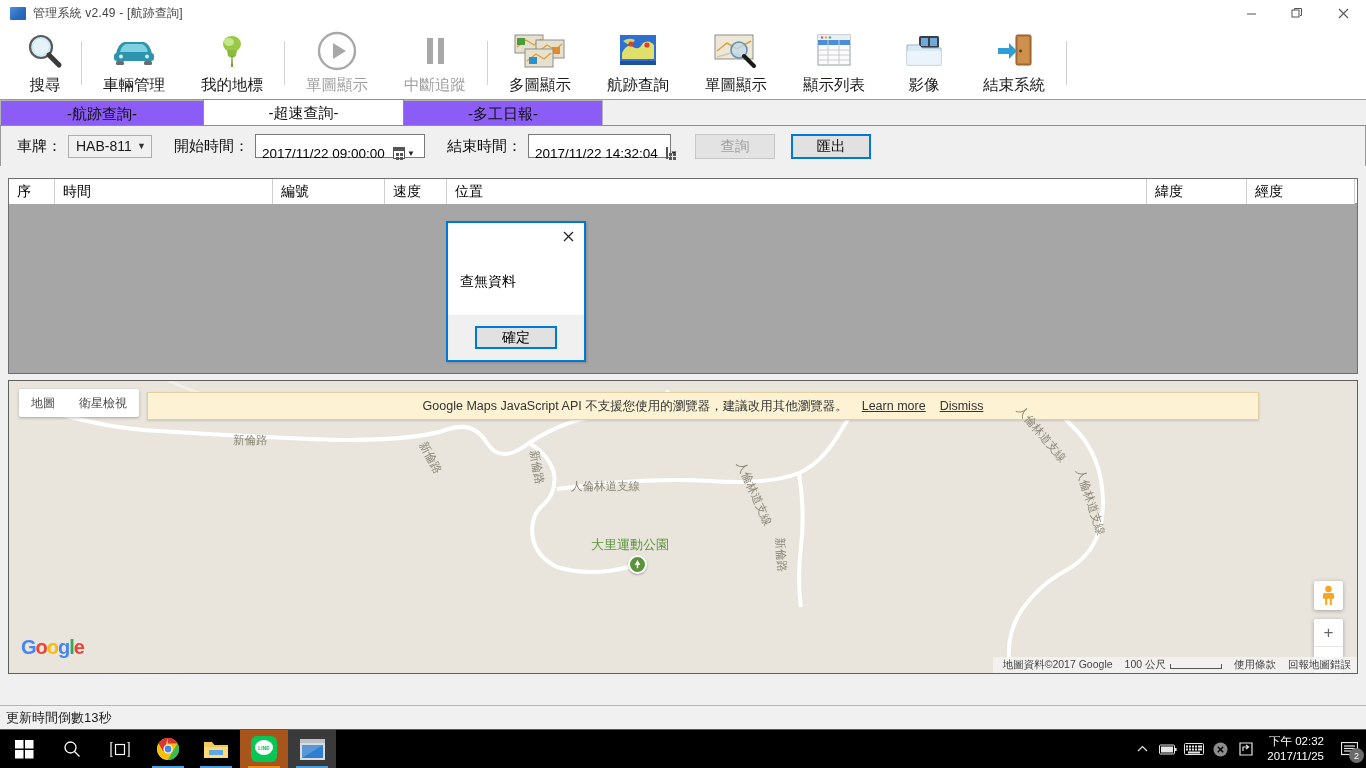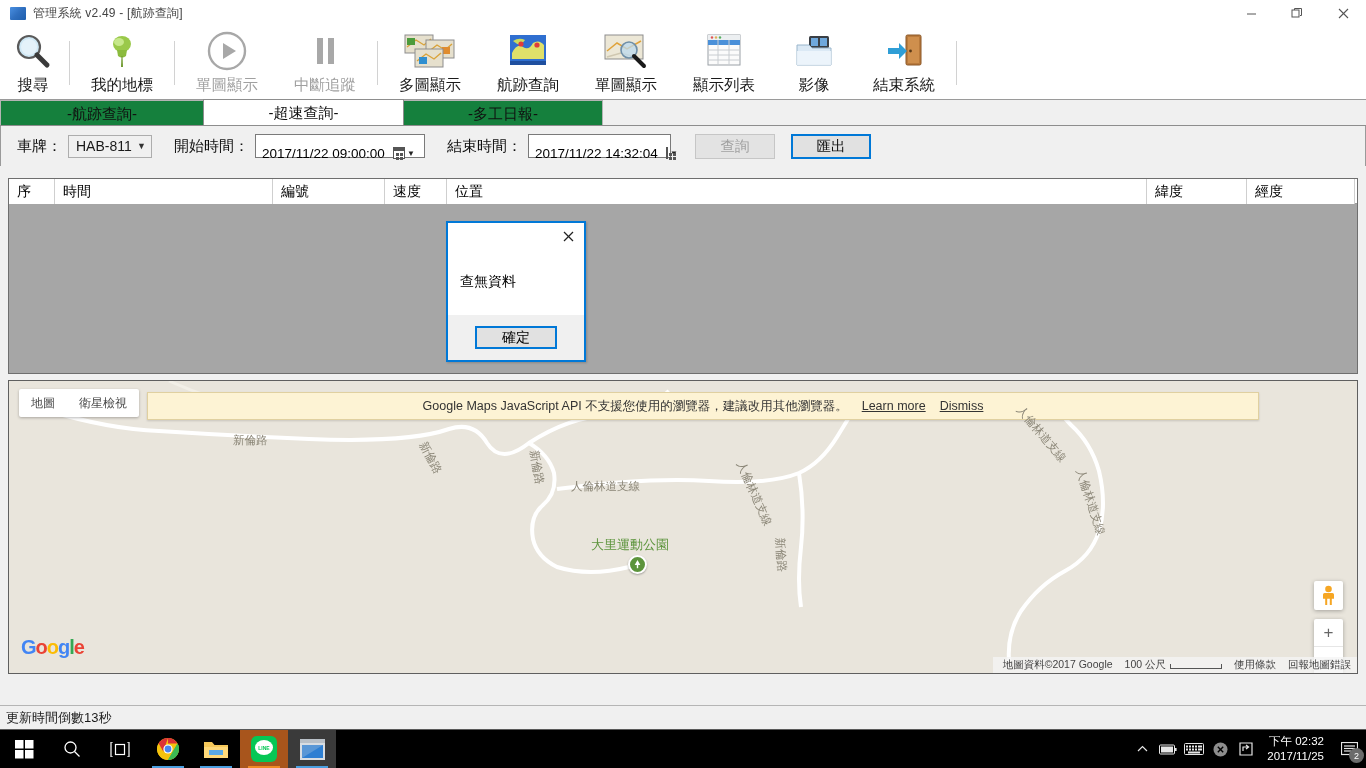--- a/index.html
+++ b/index.html
@@ -34,21 +34,21 @@
     width: 46px; height: 26px; display: flex; align-items: center; justify-content: center;
     color: #555; font-size: 13px; line-height: 1;
   }
   .tb-btn svg { display:block; }
 
   
   .toolbar {
     height: 74px; background: #ffffff;
     display: flex; align-items: flex-end;
     border-bottom: 1px solid #9a9a9a;
-    padding-left: 0;
+    padding-left: 12px;
   }
   .tool {
     width: 98px; height: 72px;
     display: flex; flex-direction: column; align-items: center; justify-content: flex-end;
     padding-bottom: 3px; position: relative;
   }
   .tool .glyph { height: 44px; display:flex; align-items:center; justify-content:center; }
   .tool .lbl { font-size: 15.5px; color: #1a1a1a; margin-top: 2px; white-space: nowrap; }
   .tool.dim .lbl { color: #a0a0a0; }
   .tool.narrow { width: 66px; }
@@ -58,21 +58,21 @@
   
   .tabstrip {
     height: 26px; background: #f0f0f0;
     display: flex; align-items: flex-end;
     border-bottom: 1px solid #8d8d8d;
     padding-left: 0;
   }
   .tab {
     height: 25px; line-height: 25px;
     font-size: 15px; color: #101010; text-align: center;
-    background: #15803d;
+    background: #8b5cf6;
     border: 1px solid #b4b4b4; border-bottom: none;
     margin-right: -1px;
     position: relative;
   }
   .tab.active {
     background: #ffffff; height: 26px; line-height: 26px;
     border-color: #8d8d8d; z-index: 3;
   }
 
   
@@ -277,20 +277,34 @@
         <svg width="40" height="40" viewBox="0 0 40 40">
           <circle cx="16" cy="16" r="11" fill="#cfe8f5" stroke="#5a5a5a" stroke-width="2.2"></circle>
           <circle cx="16" cy="16" r="8" fill="#e8f4fb" opacity=".8"></circle>
           <path d="M24 24 L34 34" stroke="#3a3a3a" stroke-width="5" stroke-linecap="round"></path>
         </svg>
       </div>
       <div class="lbl">搜尋</div>
     </div>
     <div class="tsep"></div>
 
+    <div class="tool">
+      <div class="glyph">
+        <svg width="48" height="34" viewBox="0 0 48 34">
+          <path d="M6 20 Q8 10 14 8 L34 8 Q40 10 42 20 Z" fill="#2e94ad"></path>
+          <path d="M10 18 Q12 11 16 10 L32 10 Q36 11 38 18 Z" fill="#7fd0e0"></path>
+          <rect x="4" y="19" width="40" height="8" rx="3" fill="#2e94ad"></rect>
+          <rect x="6" y="27" width="8" height="4" rx="1.5" fill="#6b6b6b"></rect>
+          <rect x="34" y="27" width="8" height="4" rx="1.5" fill="#6b6b6b"></rect>
+          <circle cx="11" cy="22.5" r="2" fill="#cfeef6"></circle>
+          <circle cx="37" cy="22.5" r="2" fill="#cfeef6"></circle>
+        </svg>
+      </div>
+      <div class="lbl">車輛管理</div>
+    </div>
 
     <div class="tool">
       <div class="glyph">
         <svg width="40" height="40" viewBox="0 0 40 40">
           <ellipse cx="20" cy="13" rx="9" ry="8" fill="#9ac94a"></ellipse>
           <ellipse cx="17" cy="11" rx="5" ry="4" fill="#c6e88a"></ellipse>
           <path d="M15 19 L25 19 L24 25 Q20 28 16 25 Z" fill="#8bbb3e"></path>
           <path d="M19.5 25 L20.5 25 L21 36 L19 36 Z" fill="#6f9a2e"></path>
         </svg>
       </div>

